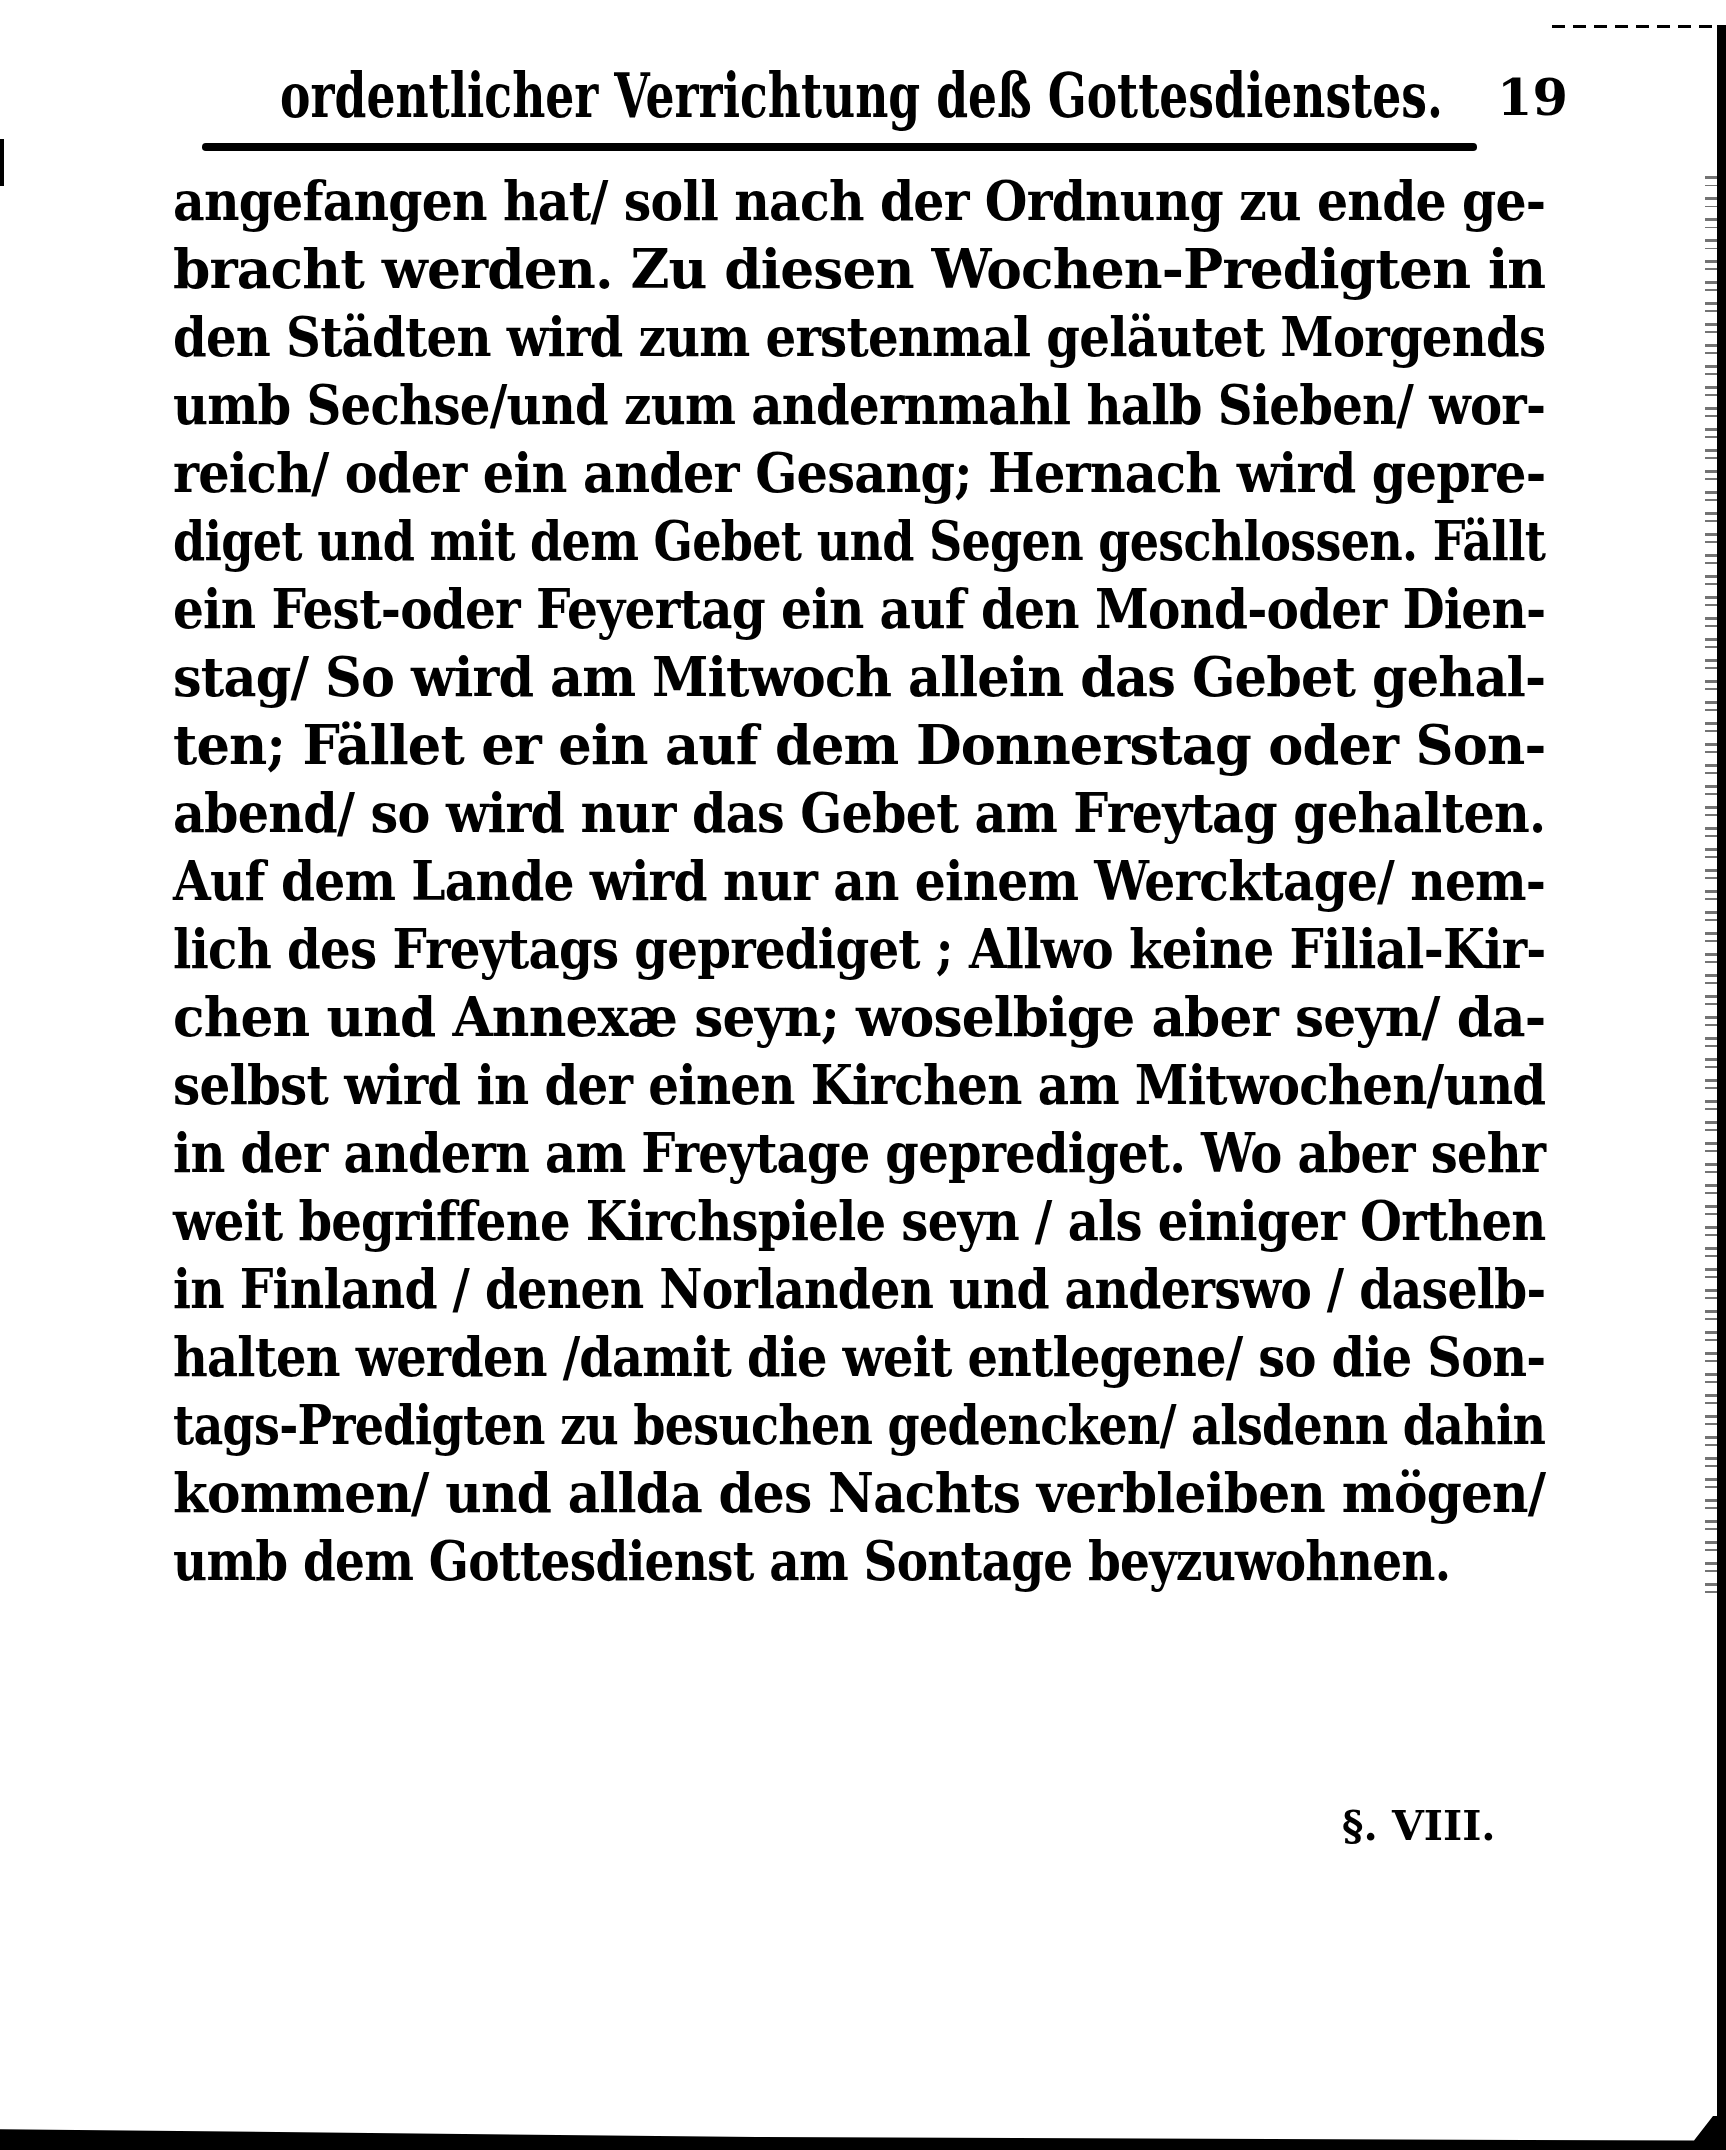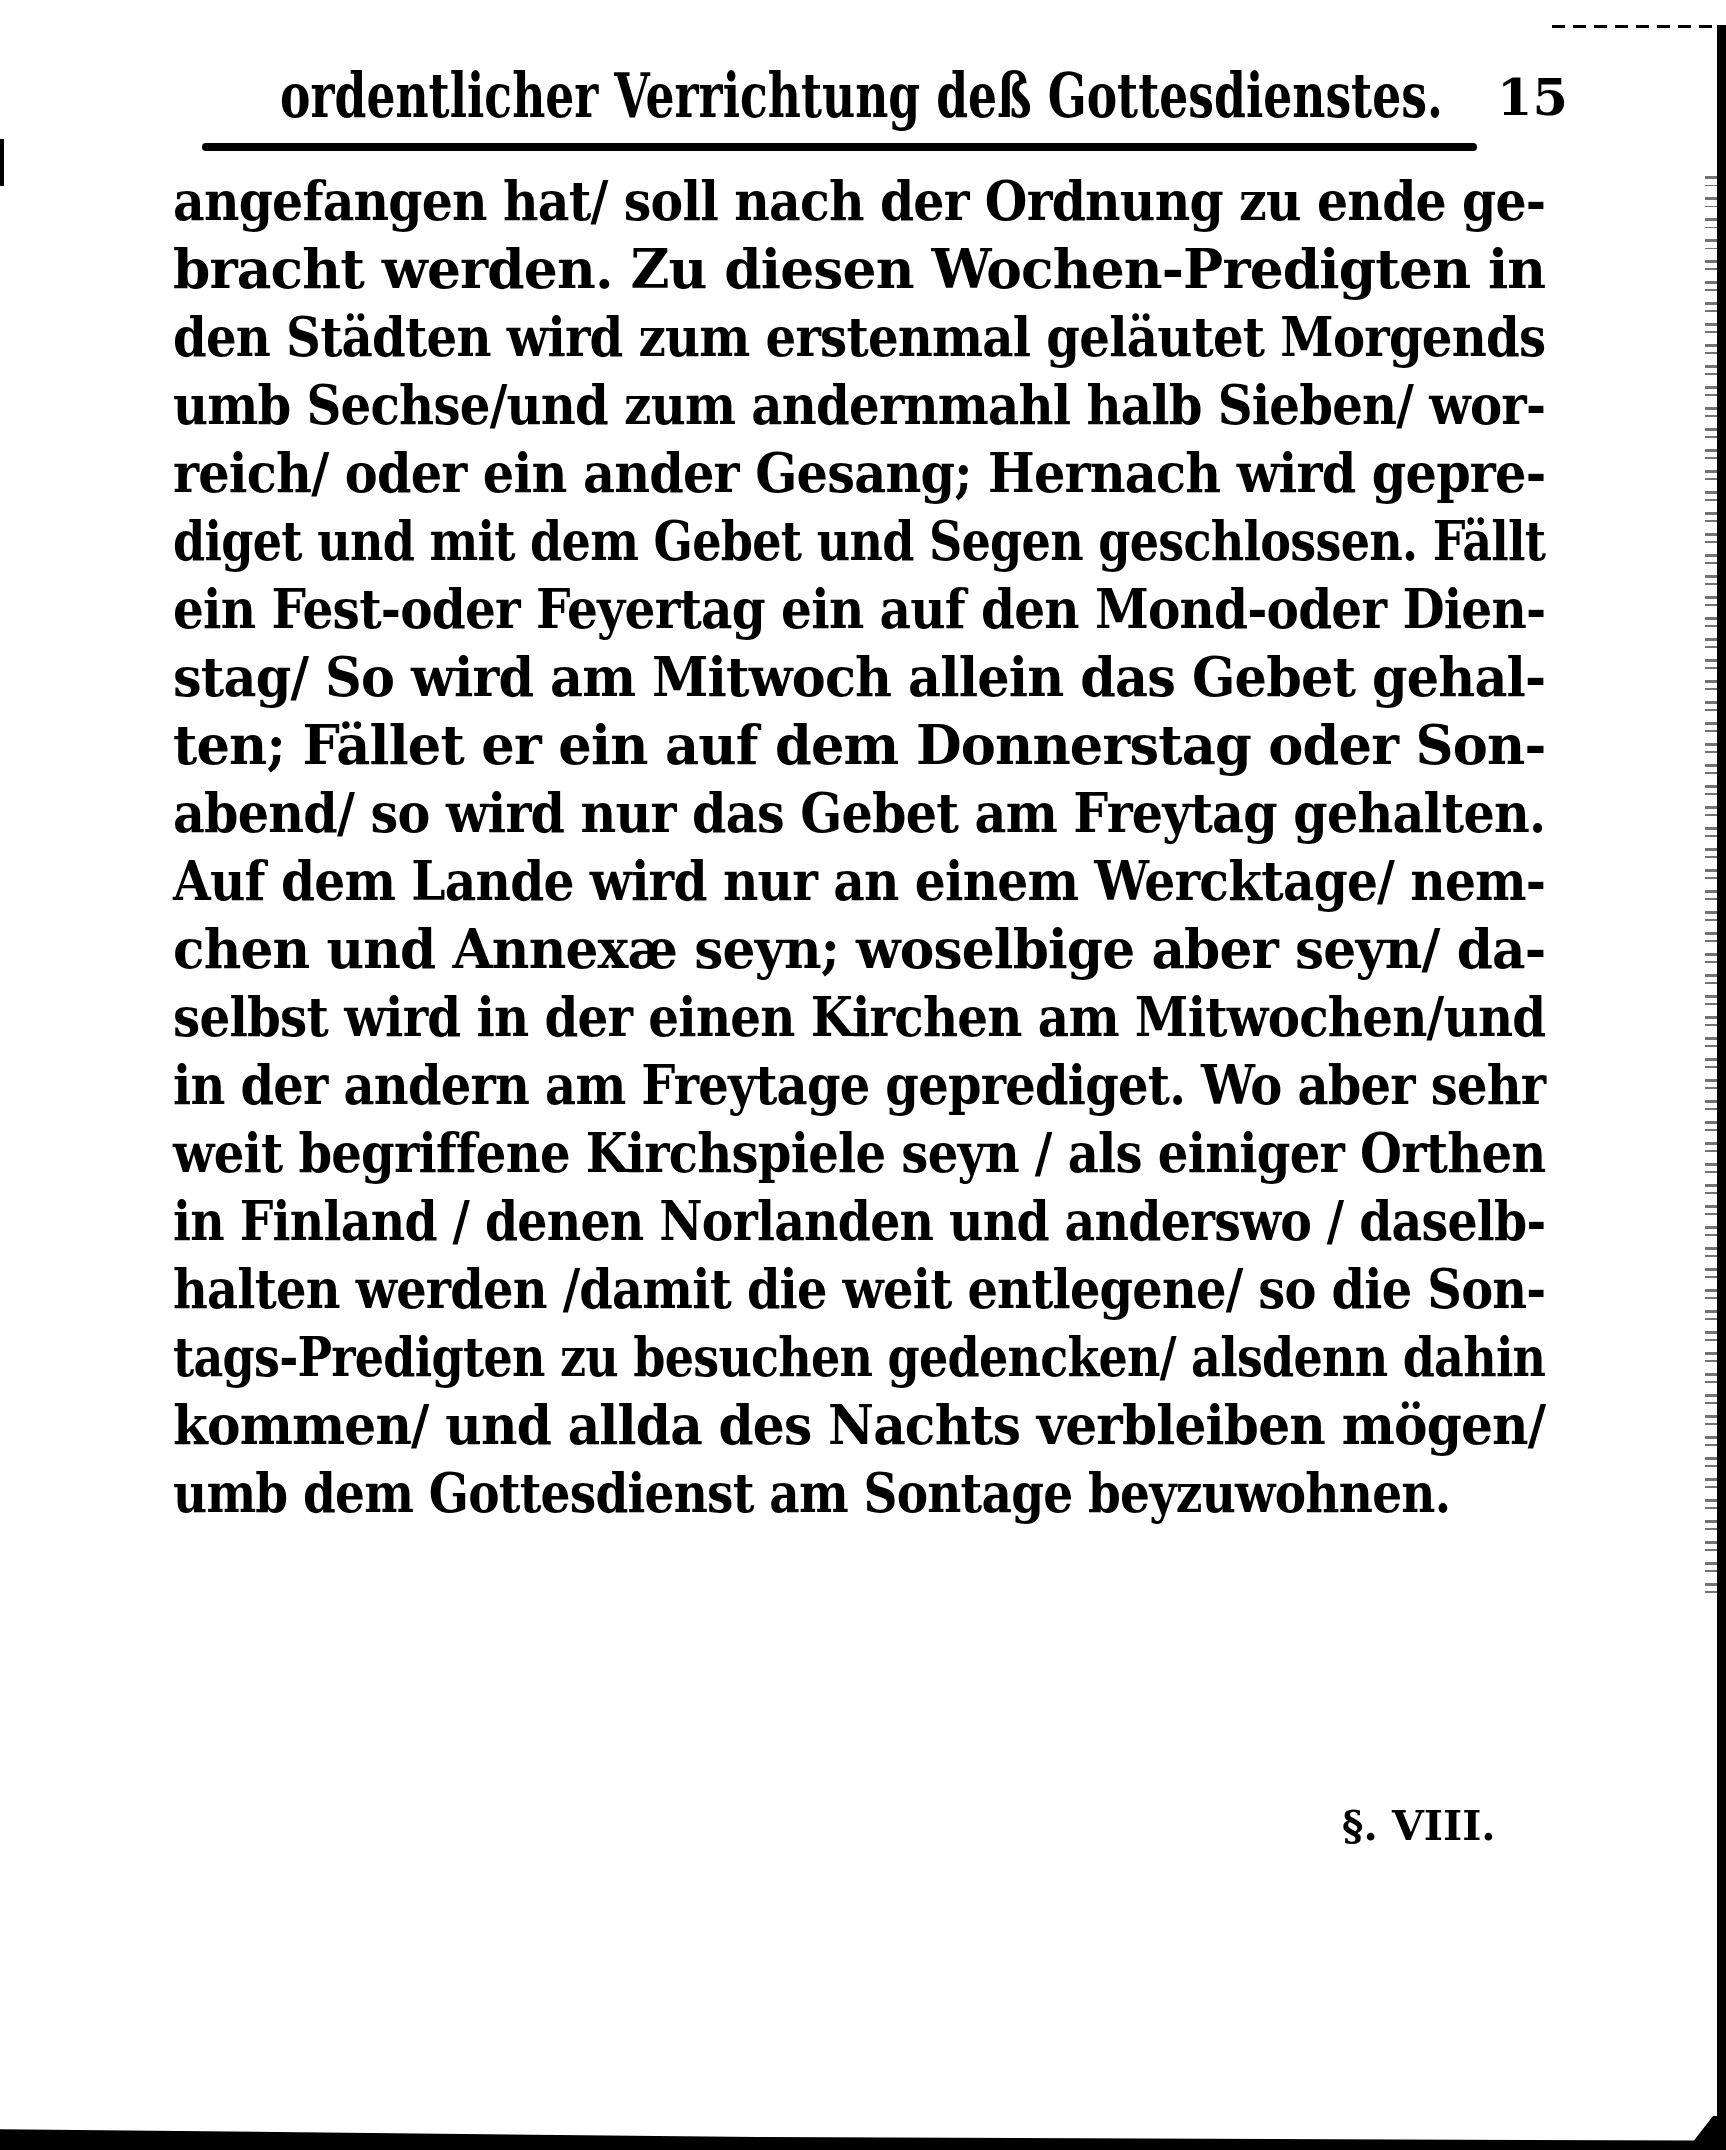--- a/index.html
+++ b/index.html
@@ -27,21 +27,21 @@
 
 <div class="page">
   <div class="left-mark"></div>
   <div class="top-noise"></div>
   <div class="right-noise"></div>
   <div class="right-edge"></div>
 
   <div class="header">
     <span class="header-text fit" style="transform: scaleX(0.748122);">ordentlicher Verrichtung deß Gottesdienstes.</span>
   </div>
-  <div class="page-number">15</div>
+  <div class="page-number">19</div>
   <div class="rule"></div>
 
   <div class="body">
     <div class="line">
         <span class="line-text fit" style="transform: scaleX(0.889607);">angefangen hat/ soll nach der  Ordnung  zu  ende  ge-</span>
       </div>
     <div class="line">
         <span class="line-text fit" style="transform: scaleX(0.971847);">bracht  werden.      Zu diesen Wochen-Predigten in</span>
       </div>
     <div class="line">
@@ -65,20 +65,23 @@
     <div class="line">
         <span class="line-text fit" style="transform: scaleX(0.957508);">ten;  Fället er ein auf  dem  Donnerstag  oder  Son-</span>
       </div>
     <div class="line">
         <span class="line-text fit" style="transform: scaleX(0.895976);">abend/   so wird nur das Gebet am Freytag gehalten.</span>
       </div>
     <div class="line">
         <span class="line-text fit" style="transform: scaleX(0.885705);">Auf dem Lande wird nur an einem Wercktage/  nem-</span>
       </div>
     <div class="line">
+        <span class="line-text fit" style="transform: scaleX(0.878136);">lich des Freytags geprediget ;  Allwo keine Filial-Kir-</span>
+      </div>
+    <div class="line">
         <span class="line-text fit" style="transform: scaleX(0.940956);">chen und Annexæ  seyn;  woselbige aber seyn/  da-</span>
       </div>
     <div class="line">
         <span class="line-text fit" style="transform: scaleX(0.879924);">selbst wird in der einen  Kirchen am Mitwochen/und</span>
       </div>
     <div class="line">
         <span class="line-text fit" style="transform: scaleX(0.872972);">in der andern am Freytage geprediget.  Wo aber sehr</span>
       </div>
     <div class="line">
         <span class="line-text fit" style="transform: scaleX(0.875128);">weit begriffene Kirchspiele seyn / als  einiger  Orthen</span>

